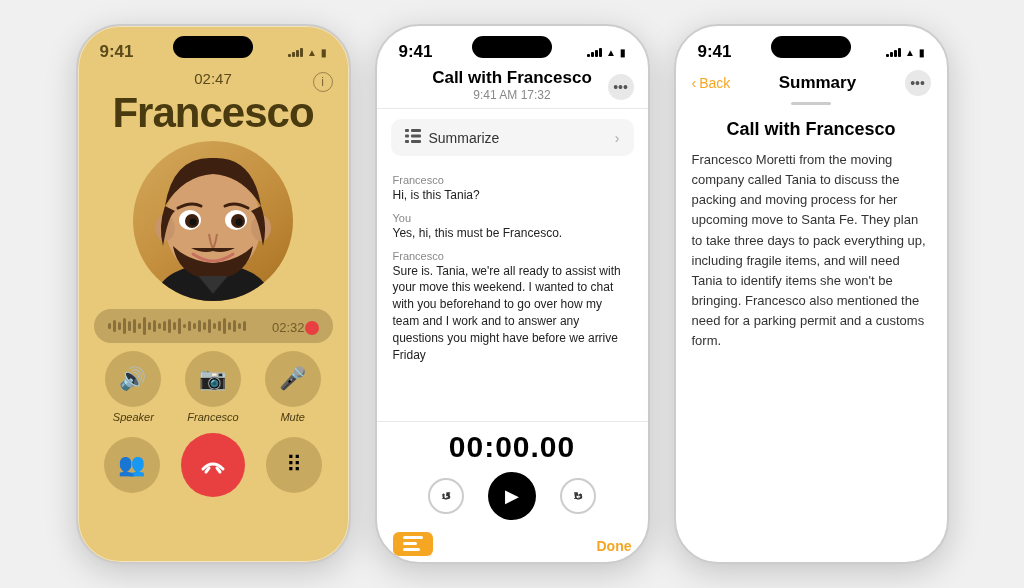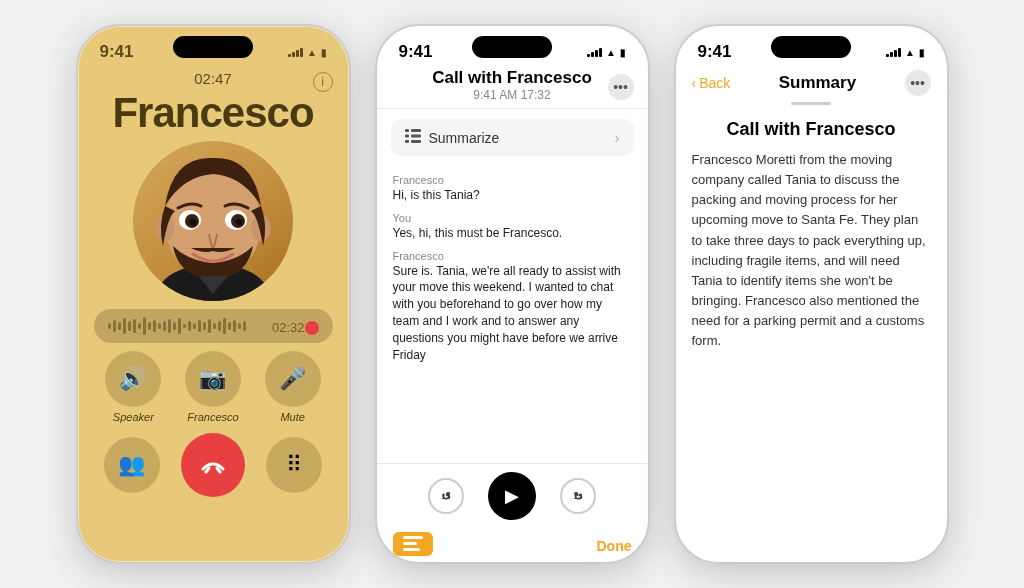--- a/index.html
+++ b/index.html
@@ -601,20 +601,21 @@
     <div class="msg-text">Hi, is this Tania?</div>
 
     <div class="msg-speaker">You</div>
     <div class="msg-text">Yes, hi, this must be Francesco.</div>
 
     <div class="msg-speaker">Francesco</div>
     <div class="msg-text">Sure is. Tania, we're all ready to assist with your move this weekend. I wanted to chat with you beforehand to go over how my team and I work and to answer any questions you might have before we arrive Friday</div>
   </div>
 
   <div class="playback-section">
+    <div class="playback-time">00:00.00</div>
     <div class="playback-controls">
       <div class="skip-btn">
         <span style="font-size:11px;color:#333;">↺</span>
         <span style="position:absolute;font-size:8px;font-weight:700;color:#333;">15</span>
       </div>
       <div class="play-btn">
         <span>▶</span>
       </div>
       <div class="skip-btn">
         <span style="font-size:11px;color:#333;">↻</span>

